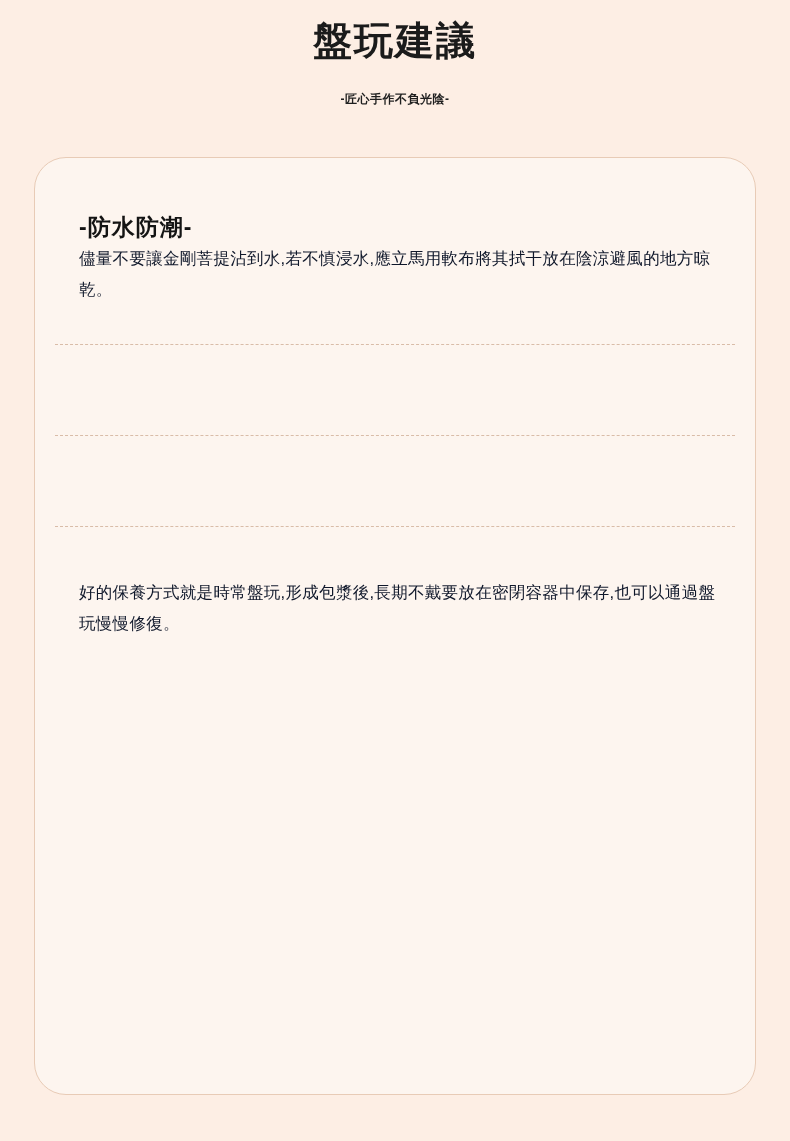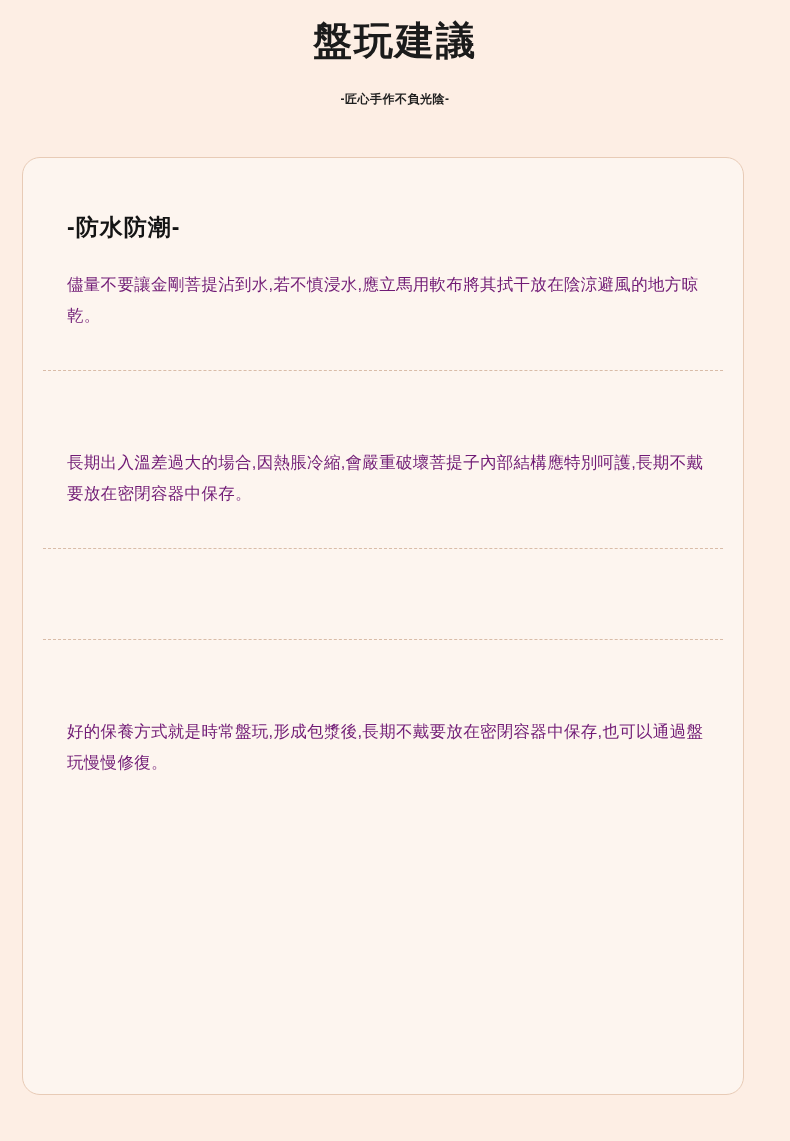--- a/index.html
+++ b/index.html
@@ -33,47 +33,46 @@
   }
   .sub-title {
     margin-top: 26px;
     font-size: 12px;
     font-weight: bold;
     color: #1f1f1f;
     letter-spacing: 0.5px;
   }
   .card {
     position: absolute;
-    left: 22px;
+    left: 34px;
     top: 157px;
     width: 722px;
     height: 938px;
     box-sizing: border-box;
     background: #fdf5ef;
     border: 1px solid #e8cbb6;
-    border-radius: 18px;
+    border-radius: 32px;
   }
   .sections {
     padding: 54px 0 0 0;
   }
   .section {
     padding: 0 22px;
   }
   .section-title {
     font-size: 23px;
     font-weight: bold;
     color: #141414;
     letter-spacing: 1px;
     margin: 0 0 0 22px;
   }
   .section-body {
-    margin-top: 26px;
     font-size: 16.5px;
     line-height: 1.85;
-    color: #701a75;
+    color: #0f172a;
     letter-spacing: 0.3px;
     padding-left: 22px;
     padding-right: 10px;
   }
   .divider {
     margin: 0 20px;
     border: 0;
     border-top: 1px dashed #d9bca8;
     height: 0;
   }
@@ -96,21 +95,20 @@
       <div class="section">
         <div class="section-title">-防水防潮-</div>
         <div class="section-body">儘量不要讓金剛菩提沾到水,若不慎浸水,應立馬用軟布將其拭干放在陰涼避風的地方晾乾。</div>
       </div>
 
       <div class="sec-gap-1"></div>
       <hr class="divider">
       <div class="sec-gap-2"></div>
 
       <div class="section">
-        <div class="section-body">長期出入溫差過大的場合,因熱脹冷縮,會嚴重破壞菩提子內部結構應特別呵護,長期不戴要放在密閉容器中保存。</div>
       </div>
 
       <div class="sec-gap-1"></div>
       <hr class="divider">
       <div class="sec-gap-2"></div>
 
       <div class="section">
       </div>
 
       <div class="sec-gap-1"></div>

